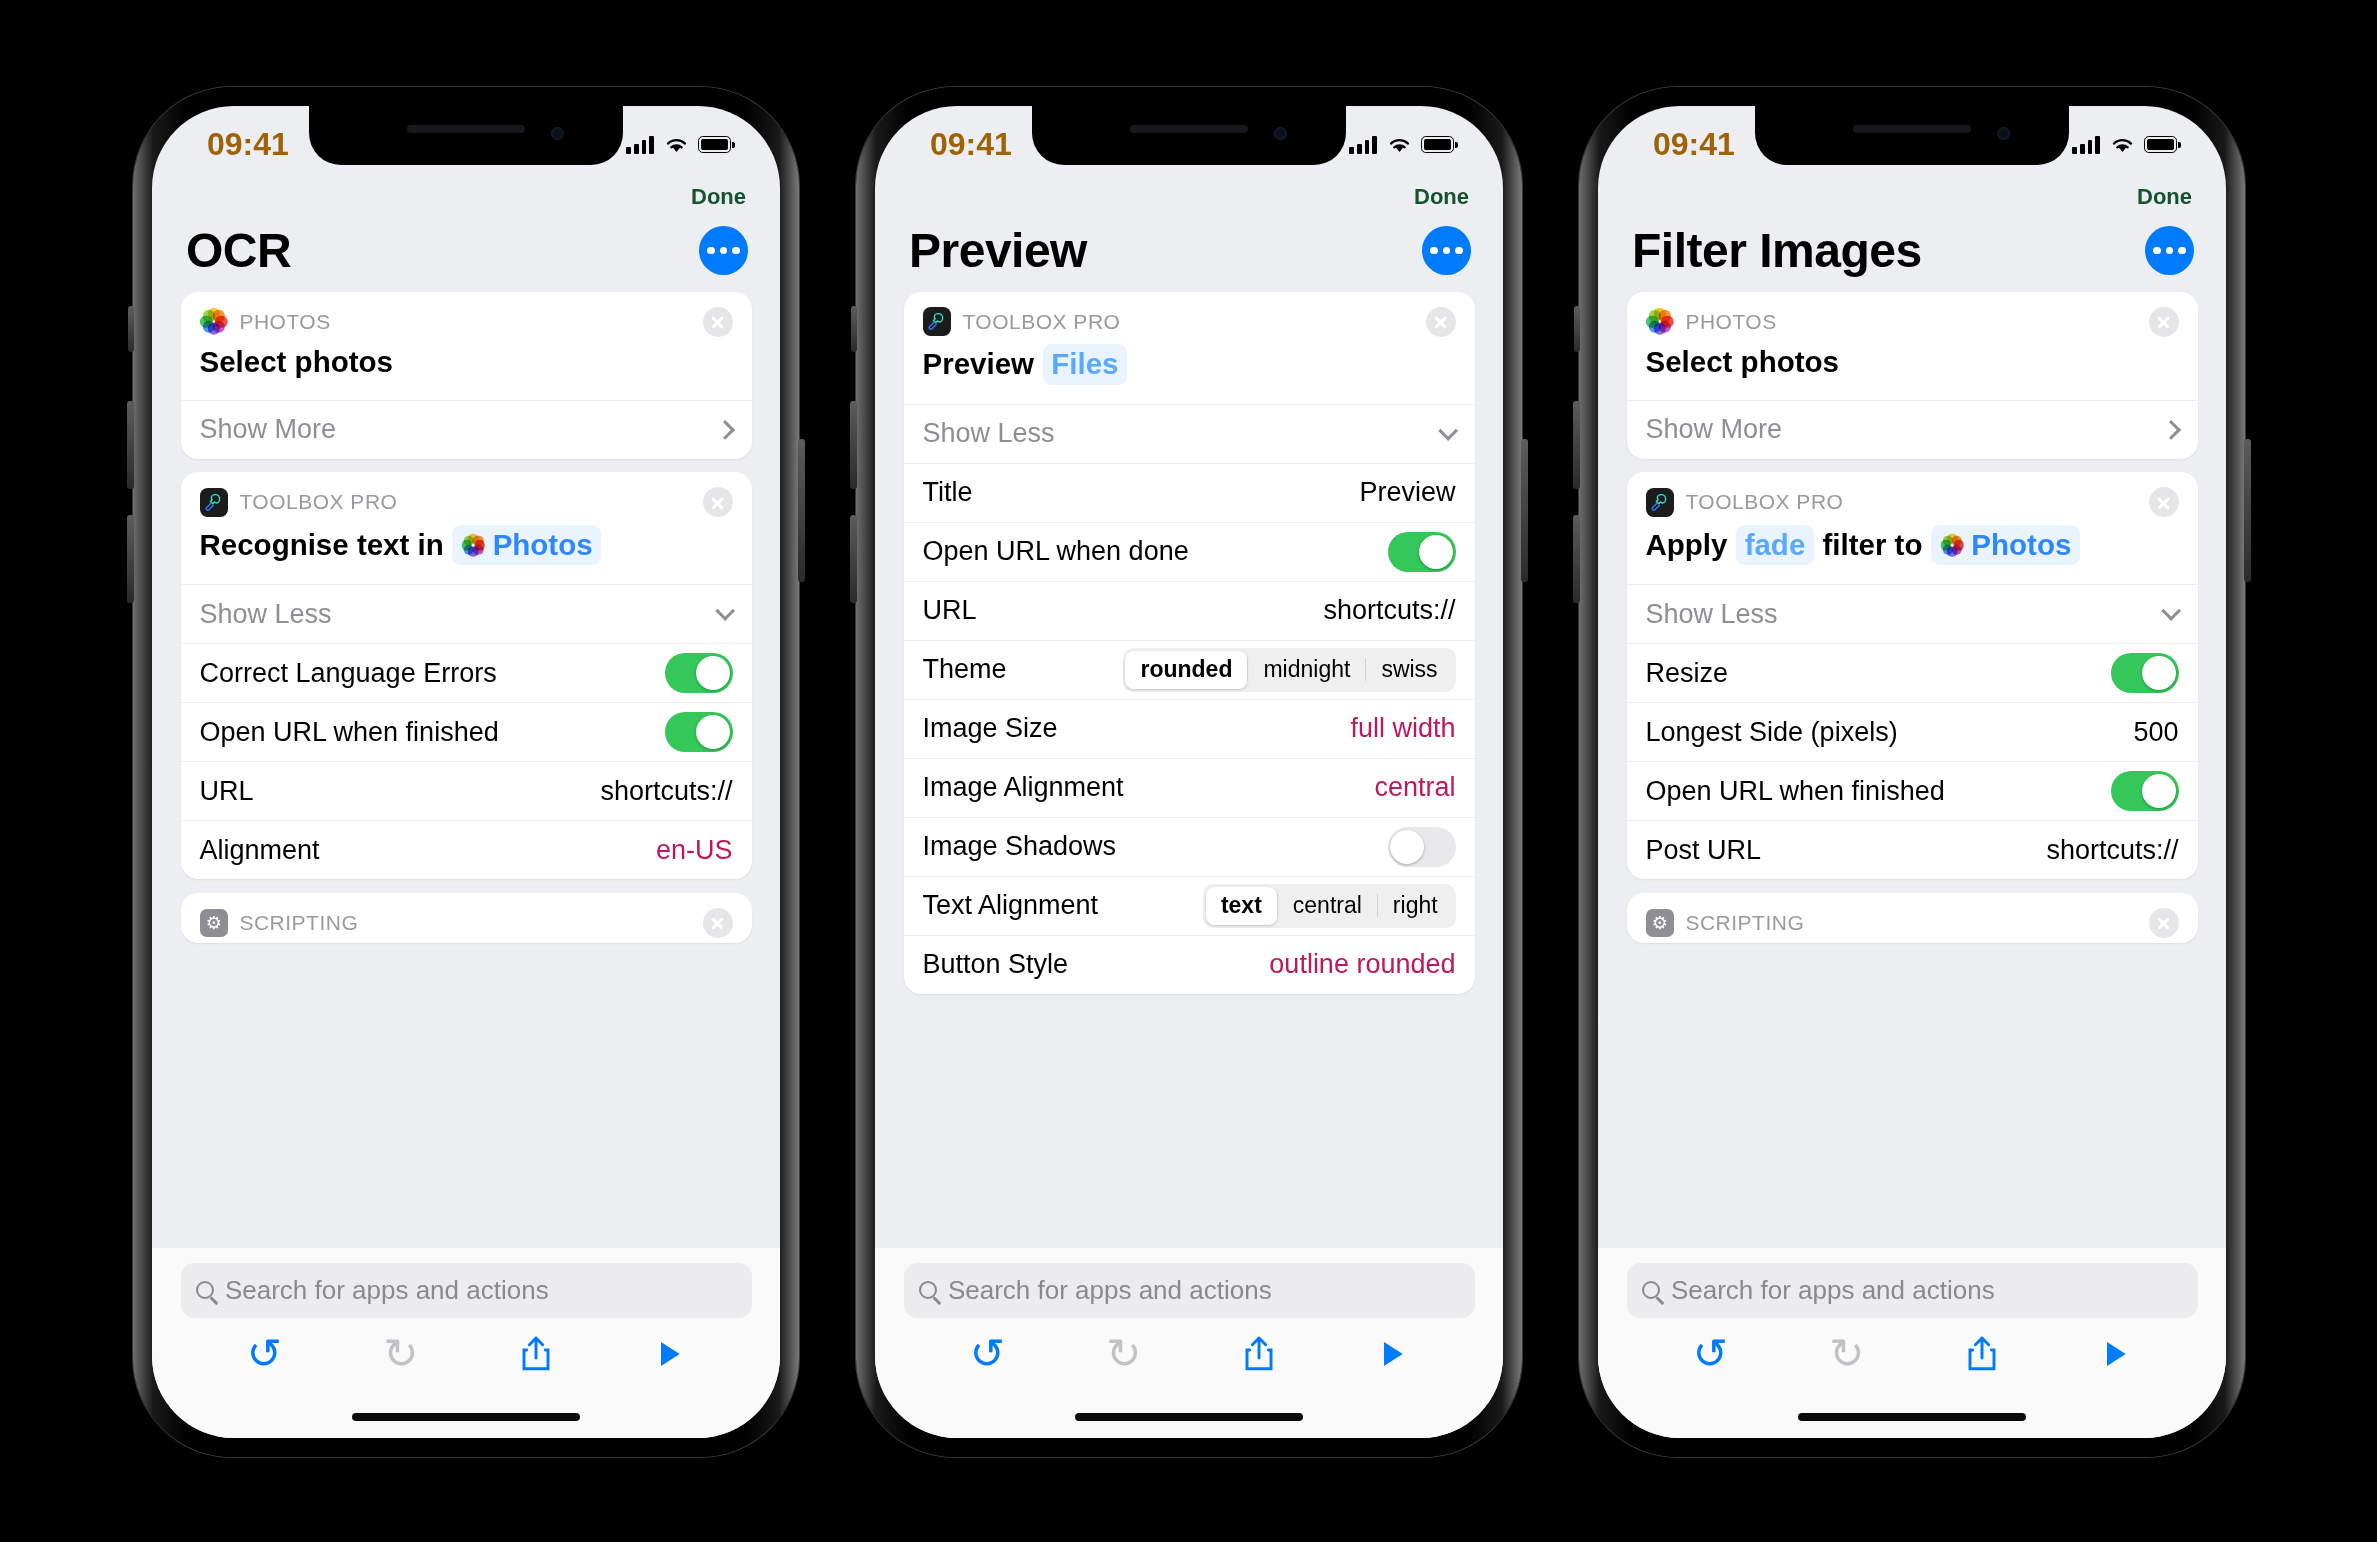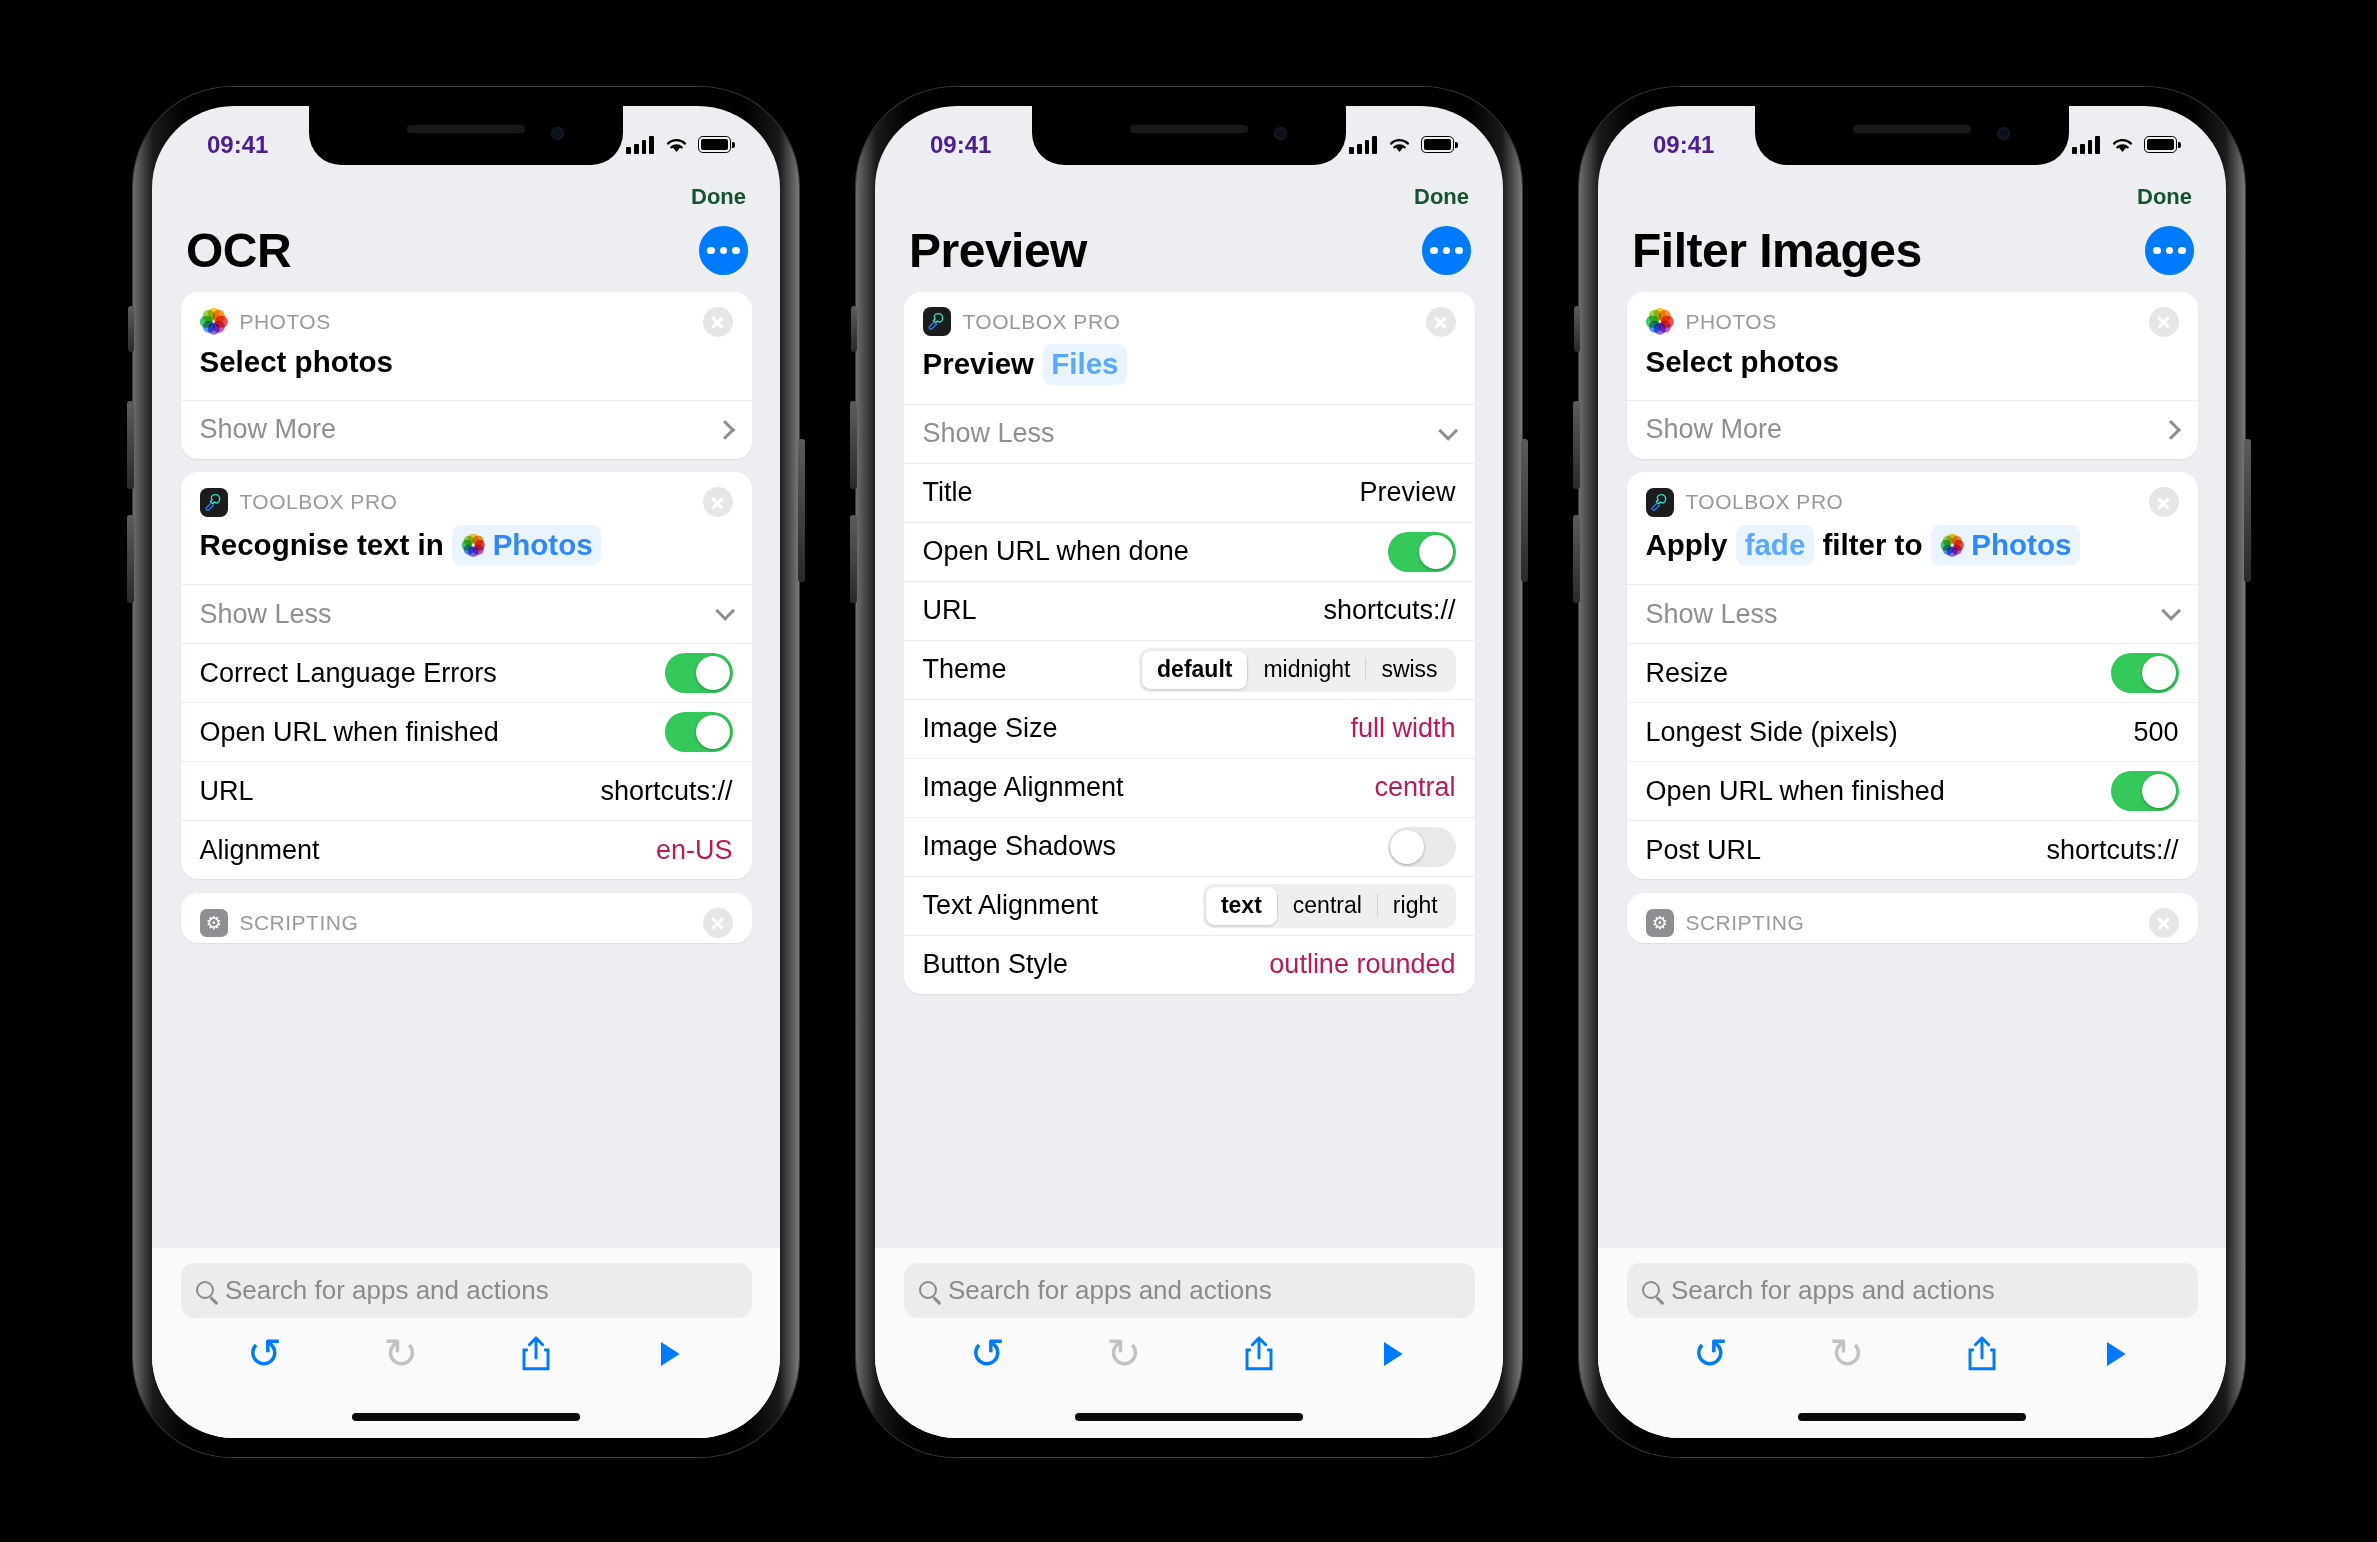--- a/index.html
+++ b/index.html
@@ -50,21 +50,21 @@
   .btn-silent { left: -4.8px; top: 219px; width: 5.7px; height: 46px; }
   .btn-vup    { left: -5.7px; top: 314px; width: 6.7px; height: 88px; }
   .btn-vdn    { left: -5.7px; top: 428px; width: 6.7px; height: 88px; }
   .btn-power  { right: -5.7px; top: 352px; width: 6.7px; height: 143px; }
 
   
   .statusbar {
     position: absolute; top: 0; left: 0; right: 0; height: 61px;
     display: flex; align-items: center; justify-content: space-between;
     padding: 17px 49px 0 55px; z-index: 30;
-    font-size: 24px; font-weight: bold; color: #4c1d95;
+    font-size: 32px; font-weight: bold; color: #a16207;
   }
   .status-right { display: flex; align-items: center; gap: 9.5px; }
   .bars { display: flex; align-items: flex-end; gap: 2.9px; height: 19px; }
   .bars i { width: 4.8px; background: #000; border-radius: 1px; display: block; }
   .bars i:nth-child(1){height:6.7px}.bars i:nth-child(2){height:10.5px}
   .bars i:nth-child(3){height:14.3px}.bars i:nth-child(4){height:18px}
   .battery { width: 33px; height: 17px; border: 1.9px solid #000; border-radius: 4.8px; position: relative; }
   .battery::after { content:""; position:absolute; right:-4.8px; top:4.8px; width:2.9px; height:6.7px; background:#000; border-radius:0 1.9px 1.9px 0;}
   .battery i { position:absolute; inset:1.9px; background:#000; border-radius:1.9px; display:block;}
 
@@ -398,21 +398,21 @@
                 <i></i>
               </span>
             </div>
             <div class="row">
               <span>URL</span>
               <span class="val ">shortcuts://</span>
             </div>
             <div class="row">
               <span>Theme</span>
               <span class="segmented">
-                <span class="sel">default</span>
+                <span class="sel">rounded</span>
                 <span class="div"></span>
                 <span class="">midnight</span>
                 <span class="div"></span>
                 <span class="">swiss</span>
               </span>
             </div>
             <div class="row">
               <span>Image Size</span>
               <span class="val blue">full width</span>
             </div>

